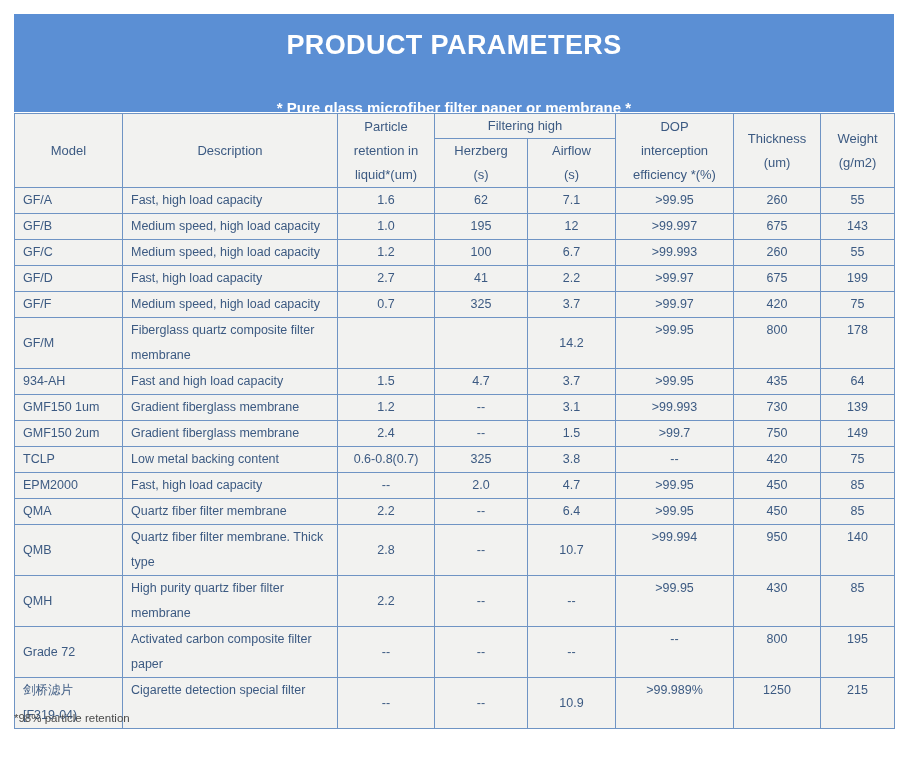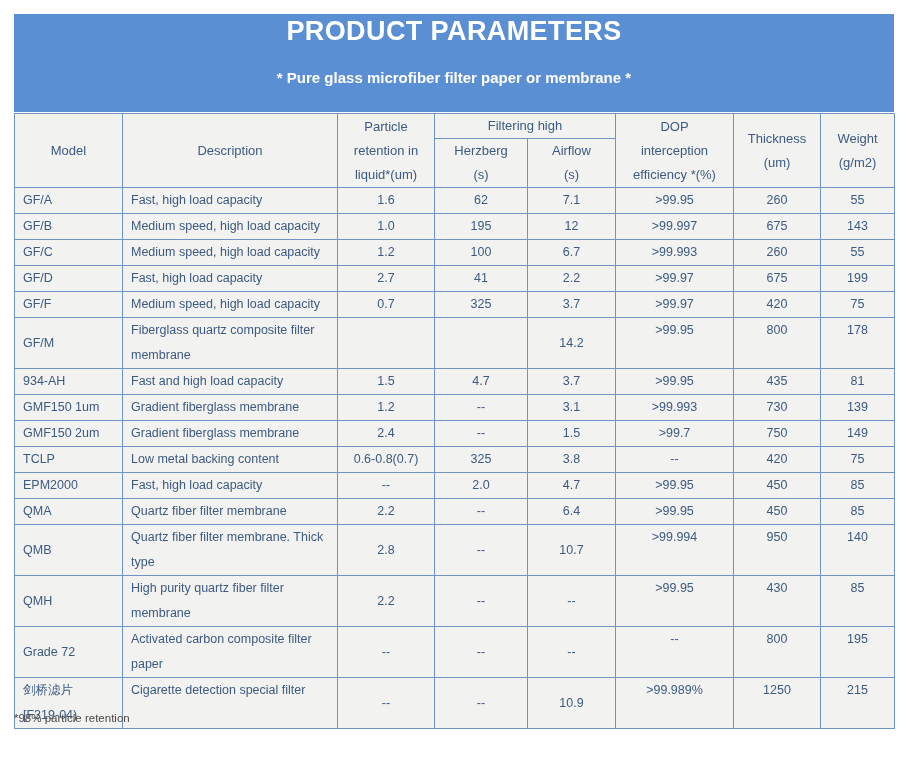--- a/index.html
+++ b/index.html
@@ -30,34 +30,35 @@
     left: 14px;
     top: 14px;
     width: 880px;
     height: 98px;
     background: #5B8FD4;
     box-sizing: border-box;
     display: flex;
     flex-direction: column;
     align-items: center;
     justify-content: flex-start;
+    padding-top: 14px;
   }
   .banner-title {
     color: #ffffff;
     font-size: 27px;
     font-weight: bold;
     letter-spacing: 0.4px;
     line-height: 34px;
     white-space: nowrap;
   }
   .banner-subtitle {
     color: #ffffff;
     font-size: 15px;
     font-weight: bold;
-    margin-top: 20px;
+    margin-top: 36px;
     line-height: 20px;
     white-space: nowrap;
   }
 
   
   .tbl-wrap {
     position: absolute;
     left: 14px;
     top: 113px;
     width: 880px;
@@ -271,21 +272,21 @@
             <td class="num top">178</td>
           </tr>
           <tr>
             <td class="model">934-AH</td>
             <td class="desc">Fast and high load capacity</td>
             <td class="num">1.5</td>
             <td class="num">4.7</td>
             <td class="num">3.7</td>
             <td class="num">&gt;99.95</td>
             <td class="num">435</td>
-            <td class="num">81</td>
+            <td class="num">64</td>
           </tr>
           <tr>
             <td class="model">GMF150 1um</td>
             <td class="desc">Gradient fiberglass membrane</td>
             <td class="num">1.2</td>
             <td class="num">--</td>
             <td class="num">3.1</td>
             <td class="num">&gt;99.993</td>
             <td class="num">730</td>
             <td class="num">139</td>

